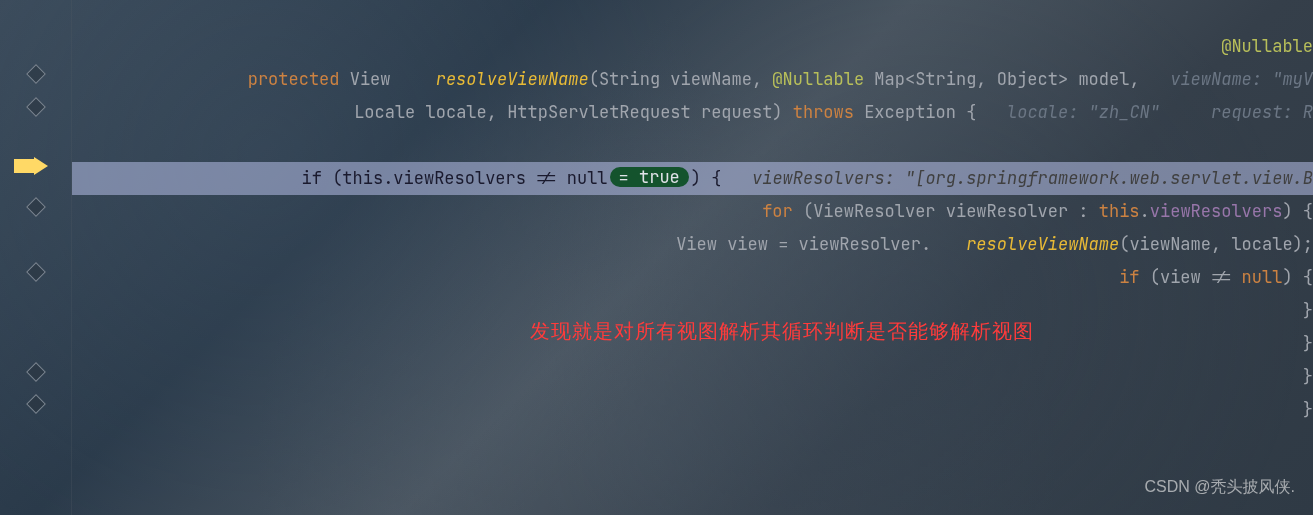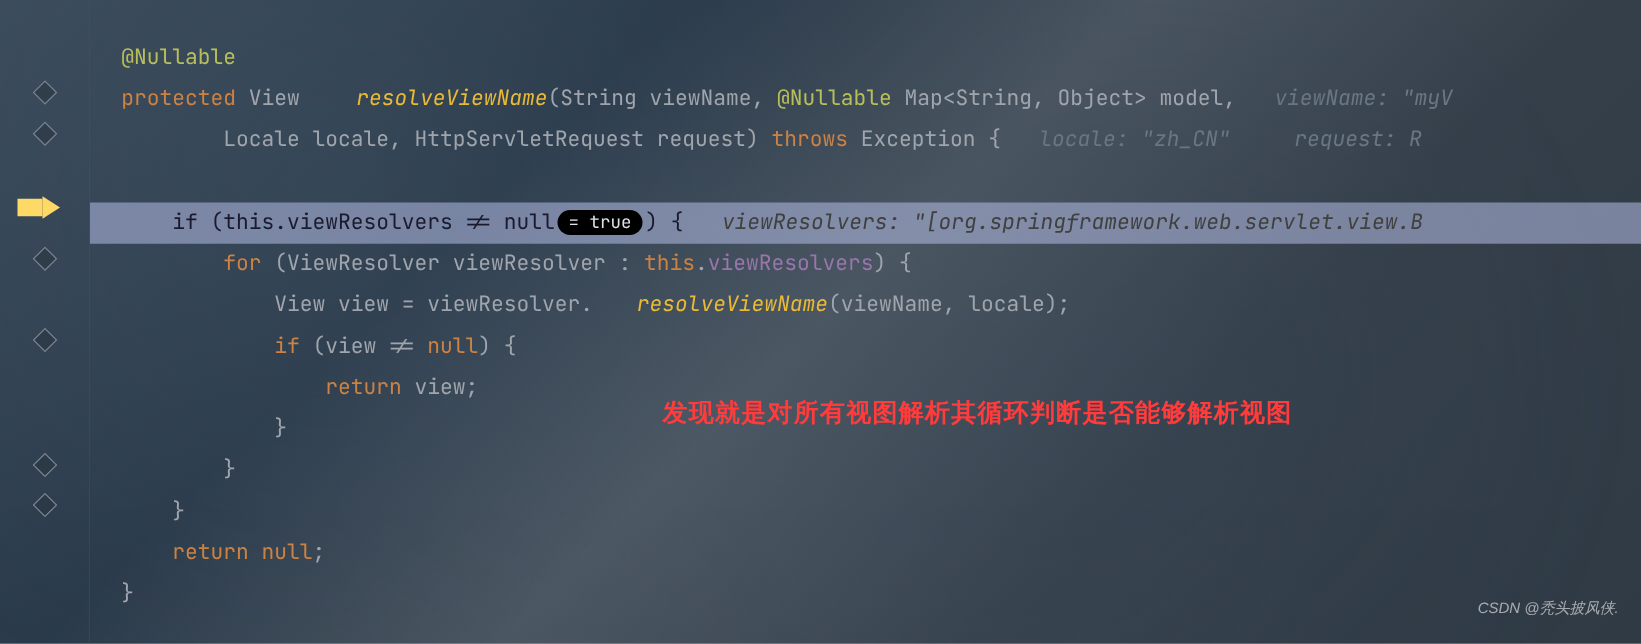--- a/index.html
+++ b/index.html
@@ -55,20 +55,21 @@
       left: -34px; top: -7px;
       width: 20px; height: 14px;
       background: #ffd966;
     }
     .code-area {
       position: absolute;
       left: 72px;
       top: 0;
       right: 0;
       padding-top: 30px;
+      text-align: right;
     }
     .line {
       white-space: pre;
       padding-left: 25px;
       height: 33px;
       position: relative;
     }
     .hl-line {
       background: rgba(180, 190, 230, 0.55);
     }
@@ -91,48 +92,47 @@
     .hint {
       font-style: italic;
       color: #6b7684;
     }
     .hint-hl {
       font-style: italic;
       color: #404040;
     }
     .pill {
       display: inline-block;
-      background: #000000;
+      background: #14532d;
       color: #e0e2e8;
       font-style: normal;
       border-radius: 10px;
       padding: 0 9px;
-      font-size: 14px;
+      font-size: 17px;
       line-height: 20px;
       vertical-align: 1px;
       margin: 0 2px;
     }
     .annotation {
       position: absolute;
       left: 530px;
       top: 315px;
       color: #ff3b3b;
       font-family: 'Microsoft YaHei', sans-serif;
       font-size: 20px;
-      font-weight: 700;
+      font-weight: 400;
       letter-spacing: 1px;
     }
     .watermark {
       position: absolute;
       right: 18px;
       bottom: 12px;
       color: rgba(230,230,230,0.65);
       font-family: sans-serif;
-      font-size: 12px;
-      font-style: italic;
+      font-size: 16px;
     }
   </style>
 </head>
 <body>
 
 <div class="bg-noise"></div>
 
 <div class="gutter">
   <div class="marker" style="top:67px"></div>
   <div class="marker" style="top:100px"></div>
@@ -153,28 +153,26 @@
   <div class="line"></div>
 
   <div class="line hl-line">    <span class="tok-kw">if</span> <span class="tok-punc">(</span><span class="tok-this">this</span><span class="tok-punc">.</span><span class="tok-field">viewResolvers</span> <span class="tok-op">!=</span> <span class="tok-kw">null</span><span class="pill">= true</span><span class="tok-punc">) {</span>   <span class="hint-hl">viewResolvers: "[org.springframework.web.servlet.view.B</span></div>
 
   <div class="line">        <span class="tok-kw">for</span> <span class="tok-punc">(</span><span class="tok-type">ViewResolver</span> <span class="tok-ident">viewResolver</span> <span class="tok-punc">: </span><span class="tok-kw">this</span><span class="tok-punc">.</span><span class="tok-field">viewResolvers</span><span class="tok-punc">) {</span></div>
 
   <div class="line">            <span class="tok-type">View</span> <span class="tok-ident">view</span> <span class="tok-op">=</span> <span class="tok-ident">viewResolver</span><span class="tok-punc">.</span><span class="tok-method">resolveViewName</span><span class="tok-punc">(</span><span class="tok-ident">viewName</span><span class="tok-punc">, </span><span class="tok-ident">locale</span><span class="tok-punc">);</span></div>
 
   <div class="line">            <span class="tok-kw">if</span> <span class="tok-punc">(</span><span class="tok-ident">view</span> <span class="tok-op">!=</span> <span class="tok-kw">null</span><span class="tok-punc">) {</span></div>
 
-  <div class="line">                <span class="tok-kw">return</span> <span class="tok-ident">view</span><span class="tok-punc">;</span></div>
 
   <div class="line">            <span class="tok-punc">}</span></div>
 
   <div class="line">        <span class="tok-punc">}</span></div>
 
   <div class="line">    <span class="tok-punc">}</span></div>
 
-  <div class="line">    <span class="tok-kw">return</span> <span class="tok-kw">null</span><span class="tok-punc">;</span></div>
 
   <div class="line"><span class="tok-punc">}</span></div>
 </div>
 
 <div class="annotation">发现就是对所有视图解析其循环判断是否能够解析视图</div>
 
 <div class="watermark">CSDN @秃头披风侠.</div>
 
 </body></html>

